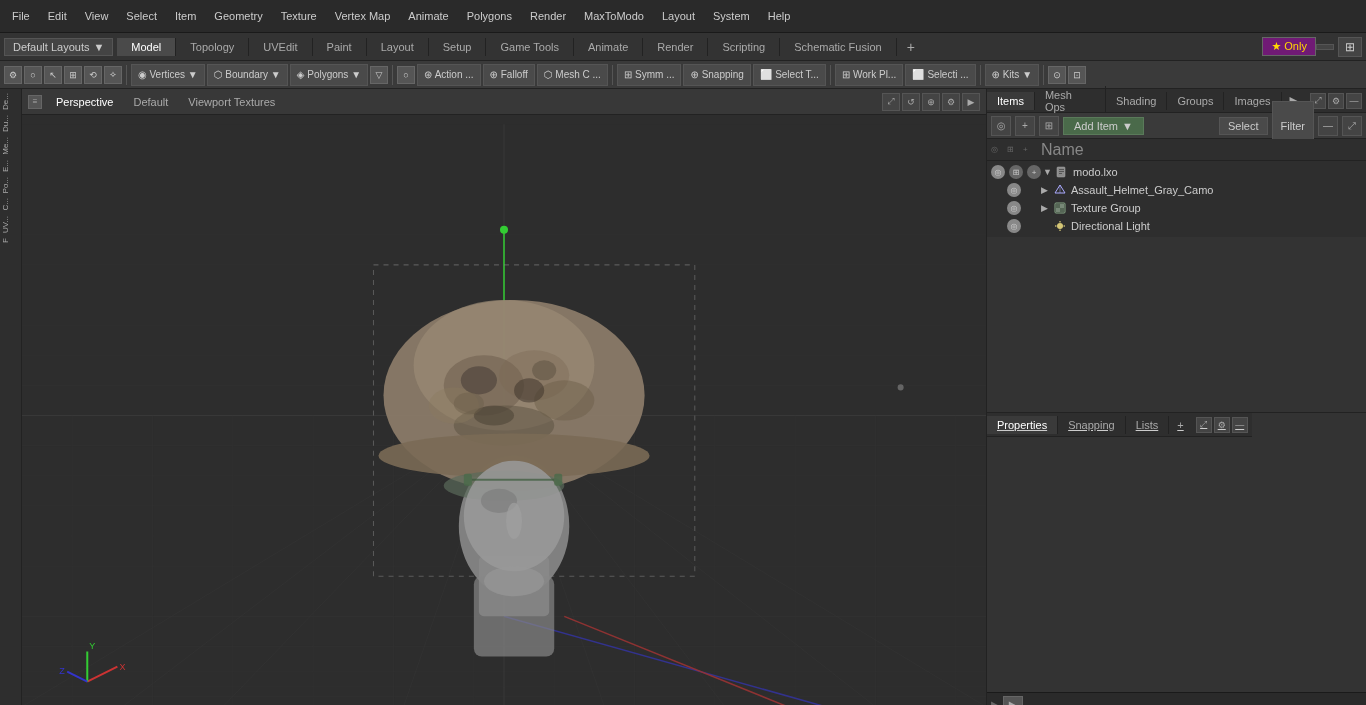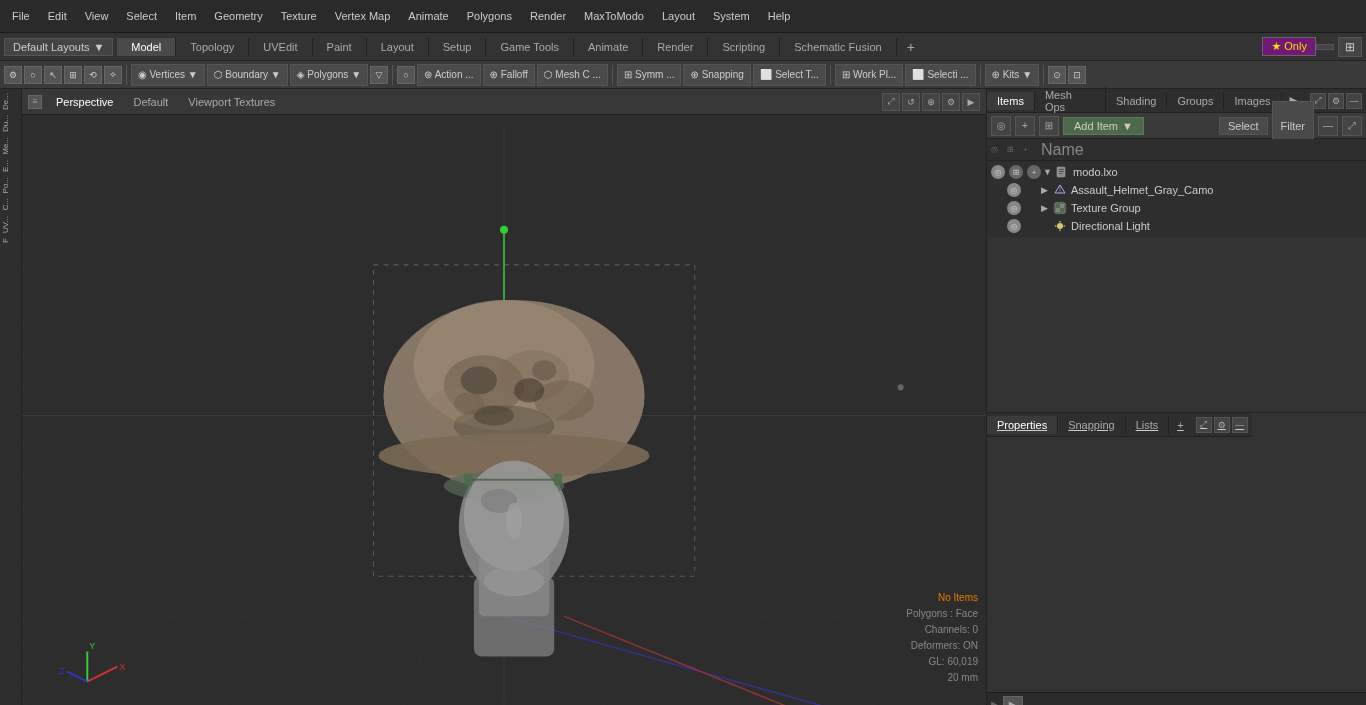--- a/index.html
+++ b/index.html
@@ -301,28 +301,20 @@
         <ellipse cx="445" cy="278" rx="15" ry="11" fill="#6a5e4a" opacity="0.45"></ellipse>
 
         <rect x="440" y="348" width="8" height="12" rx="2" fill="#4a6a4a" opacity="0.8"></rect>
         <rect x="530" y="348" width="8" height="12" rx="2" fill="#4a6a4a" opacity="0.8"></rect>
         <line x1="448" y1="354" x2="530" y2="354" stroke="#3a5a3a" stroke-width="2" opacity="0.7"></line>
 
         <rect x="450" y="450" width="80" height="80" rx="8" fill="#888" opacity="0.7"></rect>
         <ellipse cx="490" cy="455" rx="30" ry="15" fill="#999" opacity="0.6"></ellipse>
       </svg>
 
-      <div class="viewport-info">
-        <div class="no-items-text">No Items</div>
-        <div>Polygons : Face</div>
-        <div>Channels: 0</div>
-        <div>Deformers: ON</div>
-        <div>GL: 60,019</div>
-        <div>20 mm</div>
-      </div>
     </div>
   </div>
 
   <div id="right-panel">
 
     <div id="right-panel-tabs">
       <div class="panel-tab active">Items</div>
       <div class="panel-tab">Mesh Ops</div>
       <div class="panel-tab">Shading</div>
       <div class="panel-tab">Groups</div>

